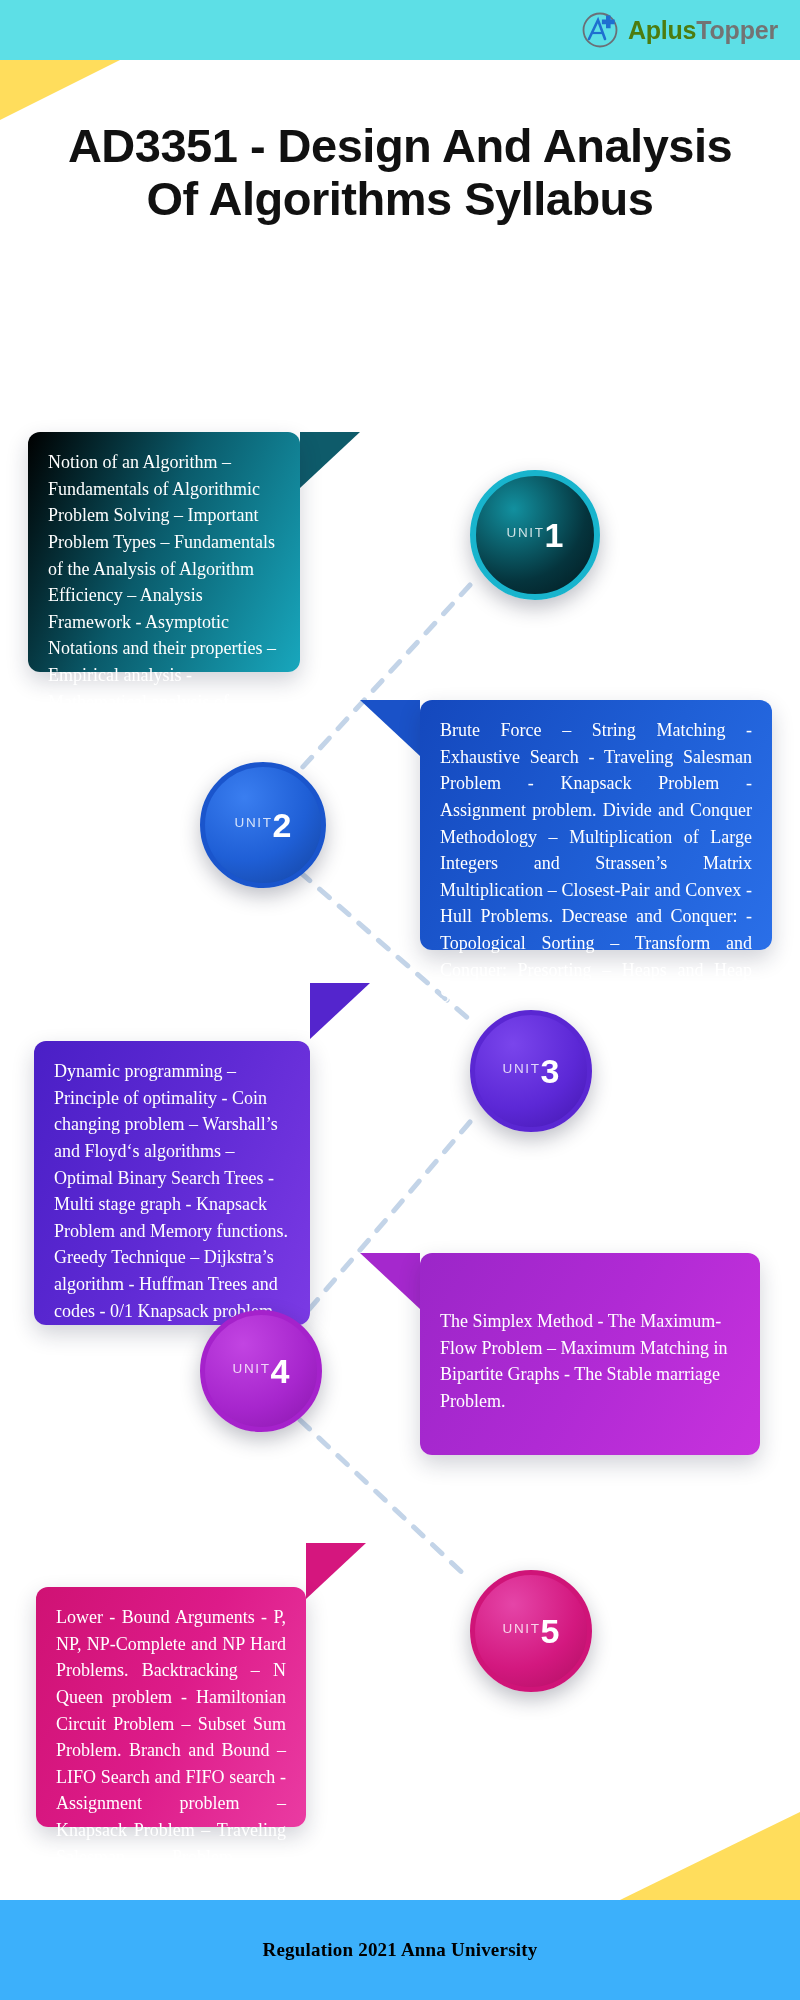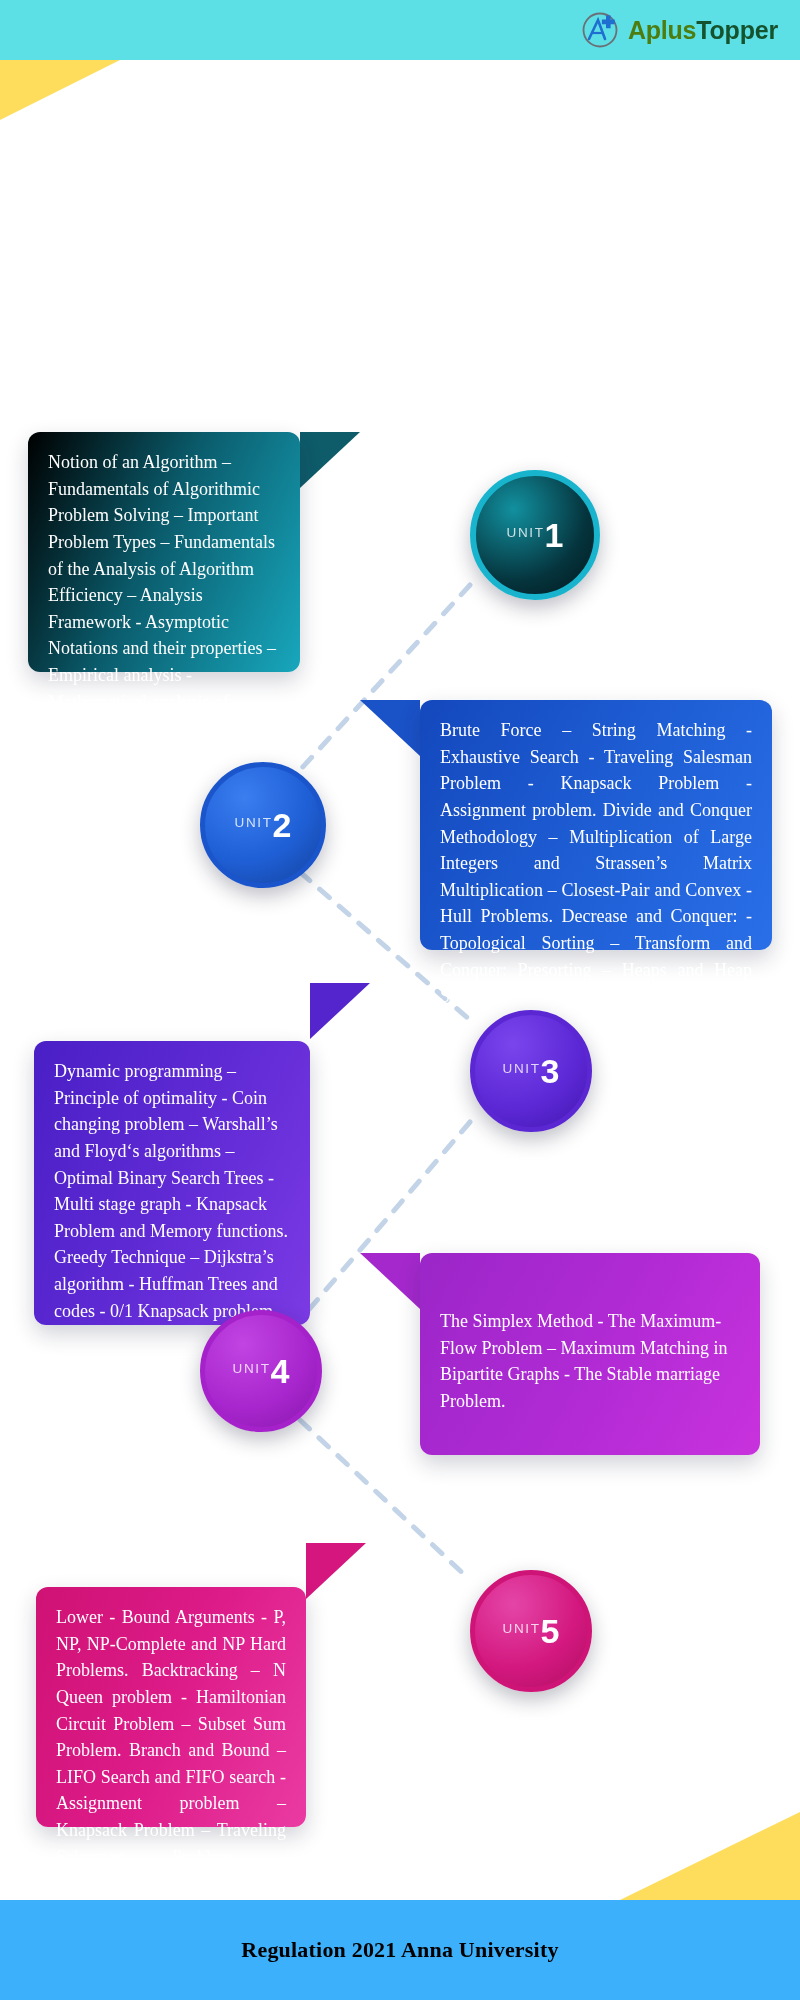--- a/index.html
+++ b/index.html
@@ -15,21 +15,21 @@
     position:absolute;left:0;top:0;width:800px;height:60px;
     background:#5ddfe6;
   }
   .logo{
     position:absolute;right:22px;top:10px;height:40px;
     display:flex;align-items:center;gap:7px;
   }
   .logo-mark{position:relative;width:42px;height:42px;flex:0 0 auto;}
   .logo-text{font-size:25px;font-weight:bold;letter-spacing:-.2px;white-space:nowrap;}
   .logo-text .t1{color:#4d7c0f;}
-  .logo-text .t2{color:#14532d;}
+  .logo-text .t2{color:#737373;}
 
   .corner-yellow-tl{
     position:absolute;left:0;top:60px;width:120px;height:60px;
     background:#ffdd5c;
     clip-path:polygon(0 0,100% 0,0 100%);
   }
   .corner-yellow-br{
     position:absolute;right:0;bottom:100px;width:180px;height:88px;
     background:#ffdd5c;
     clip-path:polygon(100% 0,100% 100%,0 100%);
@@ -101,21 +101,21 @@
 
   
   .footerbar{
     position:absolute;left:0;bottom:0;width:800px;height:100px;
     background:#3cb0fb;
   }
   .footer-text{
     position:absolute;left:0;bottom:0;width:800px;height:100px;
     display:flex;align-items:center;justify-content:center;
     color:#000000;font-family:"Liberation Serif",serif;
-    font-weight:bold;font-size:22px;letter-spacing:.2px;margin-top:44px;
+    font-weight:bold;font-size:19px;letter-spacing:.2px;margin-top:44px;
   }
 </style>
 </head>
 <body>
 
 <div id="page">
 
   <div class="topbar"></div>
 
   <div class="logo">
@@ -125,20 +125,21 @@
         <path d="M10 30 L19 11 L26 30" fill="none" stroke="#1f6fd0" stroke-width="2.6" stroke-linecap="round"></path>
         <path d="M13.5 24 H23" fill="none" stroke="#1f6fd0" stroke-width="2.2"></path>
         <path d="M27 6.5 h4.6 v4.1 h4.1 v4.6 h-4.1 v4.1 h-4.6 v-4.1 h-4.1 v-4.6 h4.1 z" fill="#1f6fd0"></path>
       </svg>
     </span>
     <span class="logo-text"><span class="t1">Aplus</span><span class="t2">Topper</span></span>
   </div>
 
   <div class="corner-yellow-tl"></div>
 
+  <div class="title">AD3351 - Design And Analysis Of Algorithms Syllabus</div>
 
   <svg class="conn" viewBox="0 0 800 2000">
     <g stroke="#c3d4e8" stroke-width="5" stroke-linecap="round" fill="none" stroke-dasharray="13 13">
       <line x1="470" y1="585" x2="300" y2="770"></line>
       <line x1="300" y1="872" x2="470" y2="1020"></line>
       <line x1="470" y1="1122" x2="300" y2="1320"></line>
       <line x1="300" y1="1420" x2="470" y2="1580"></line>
     </g>
   </svg>
 

